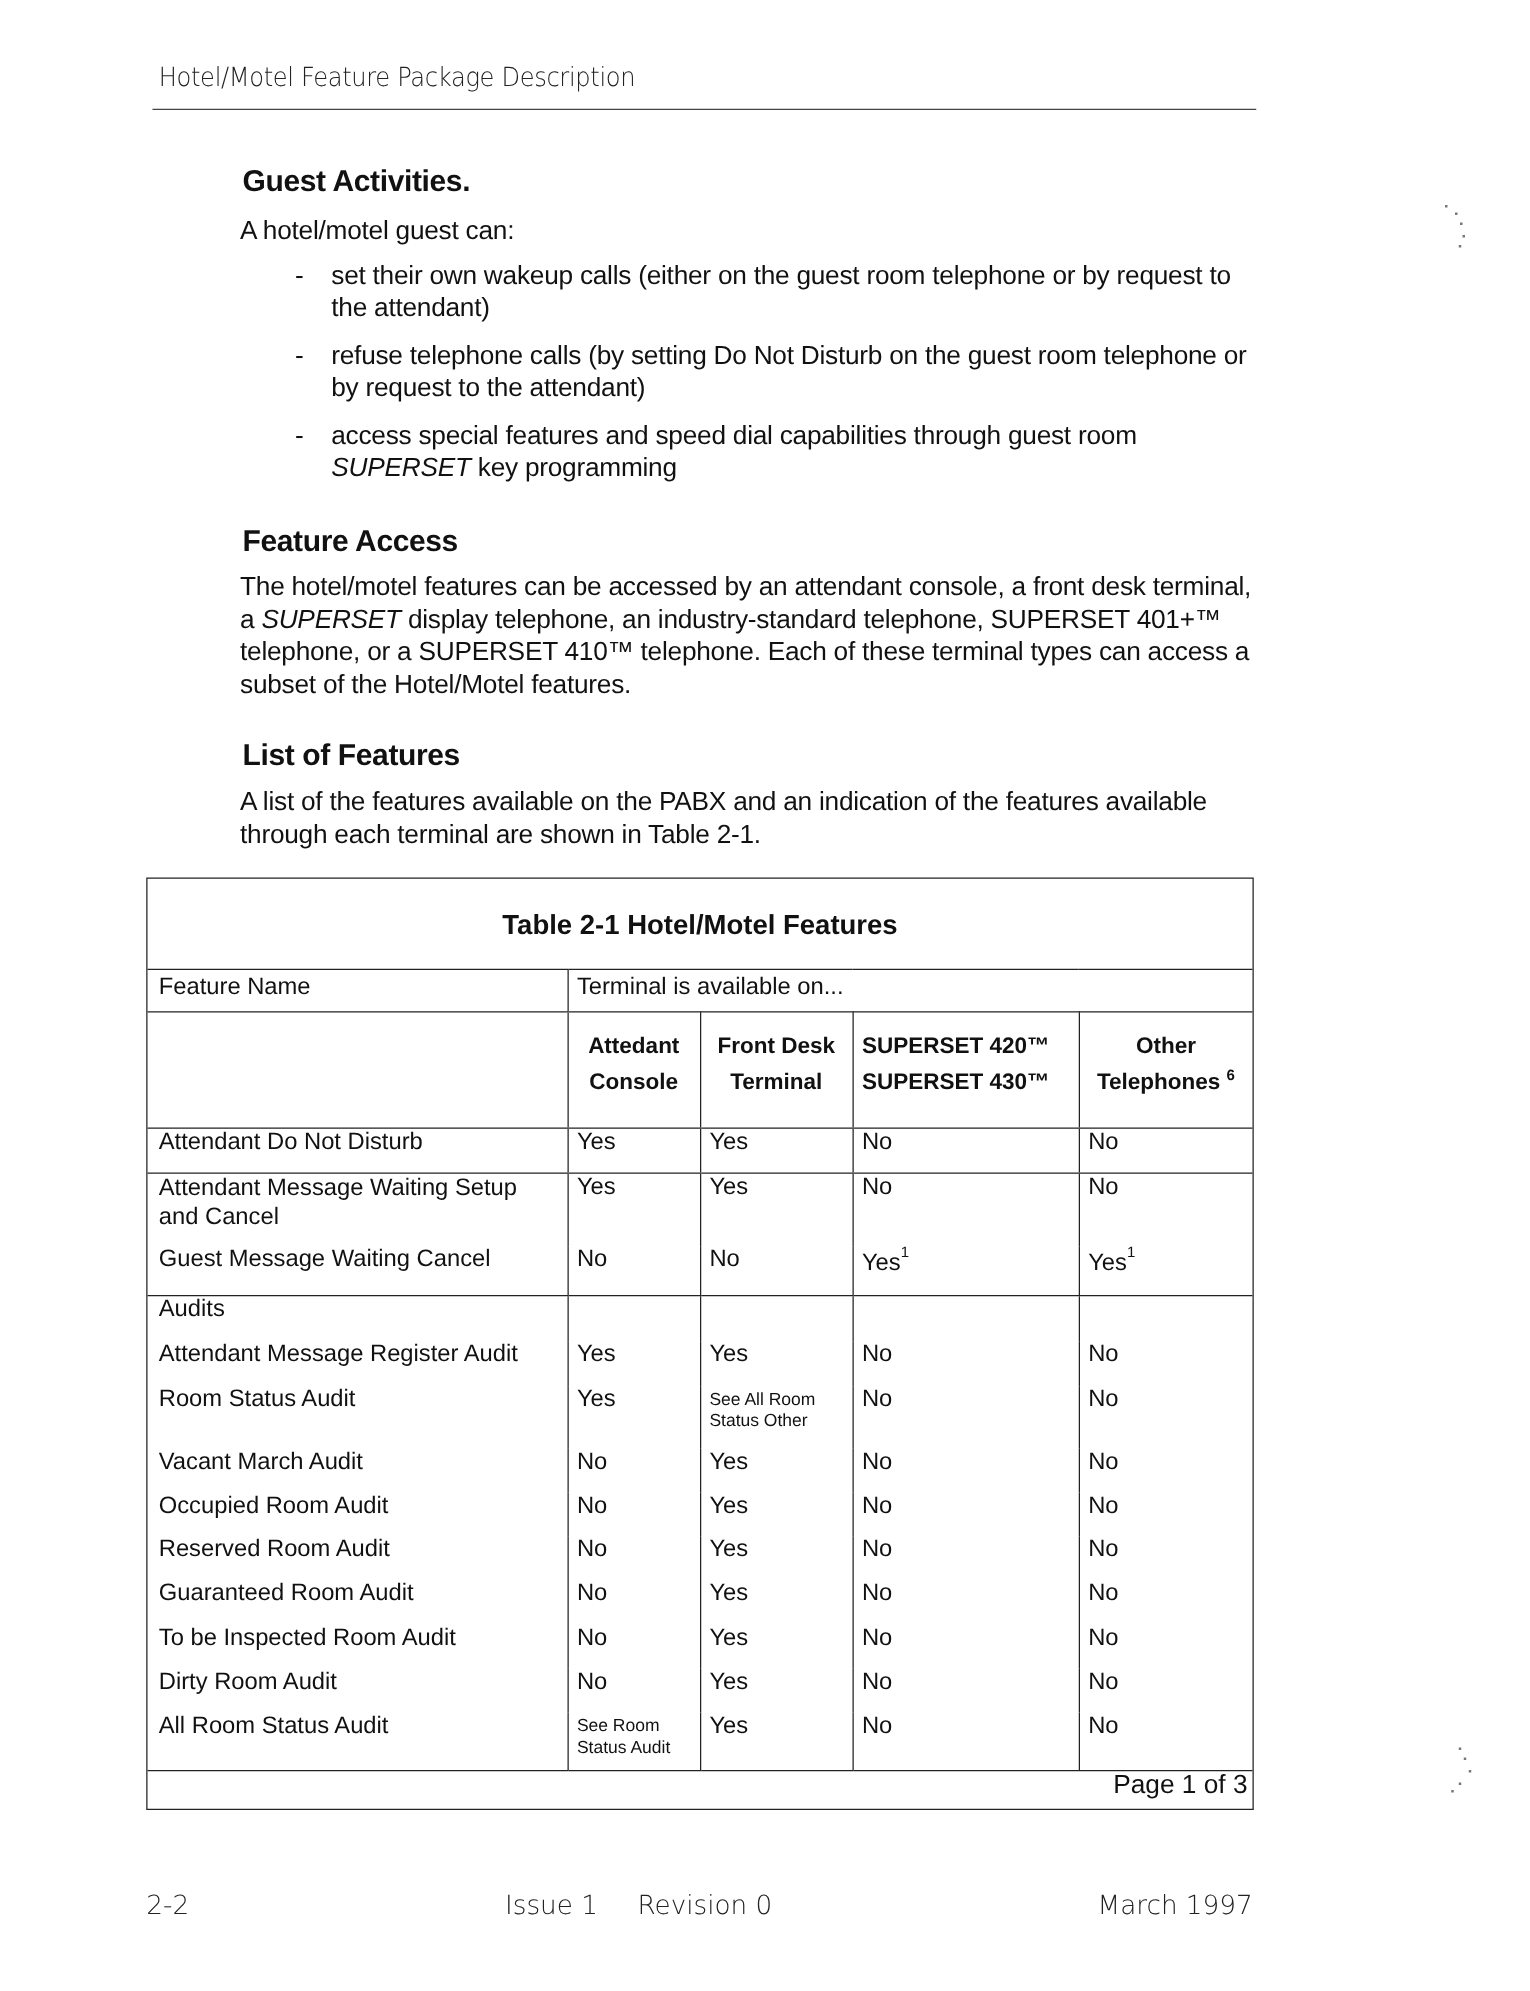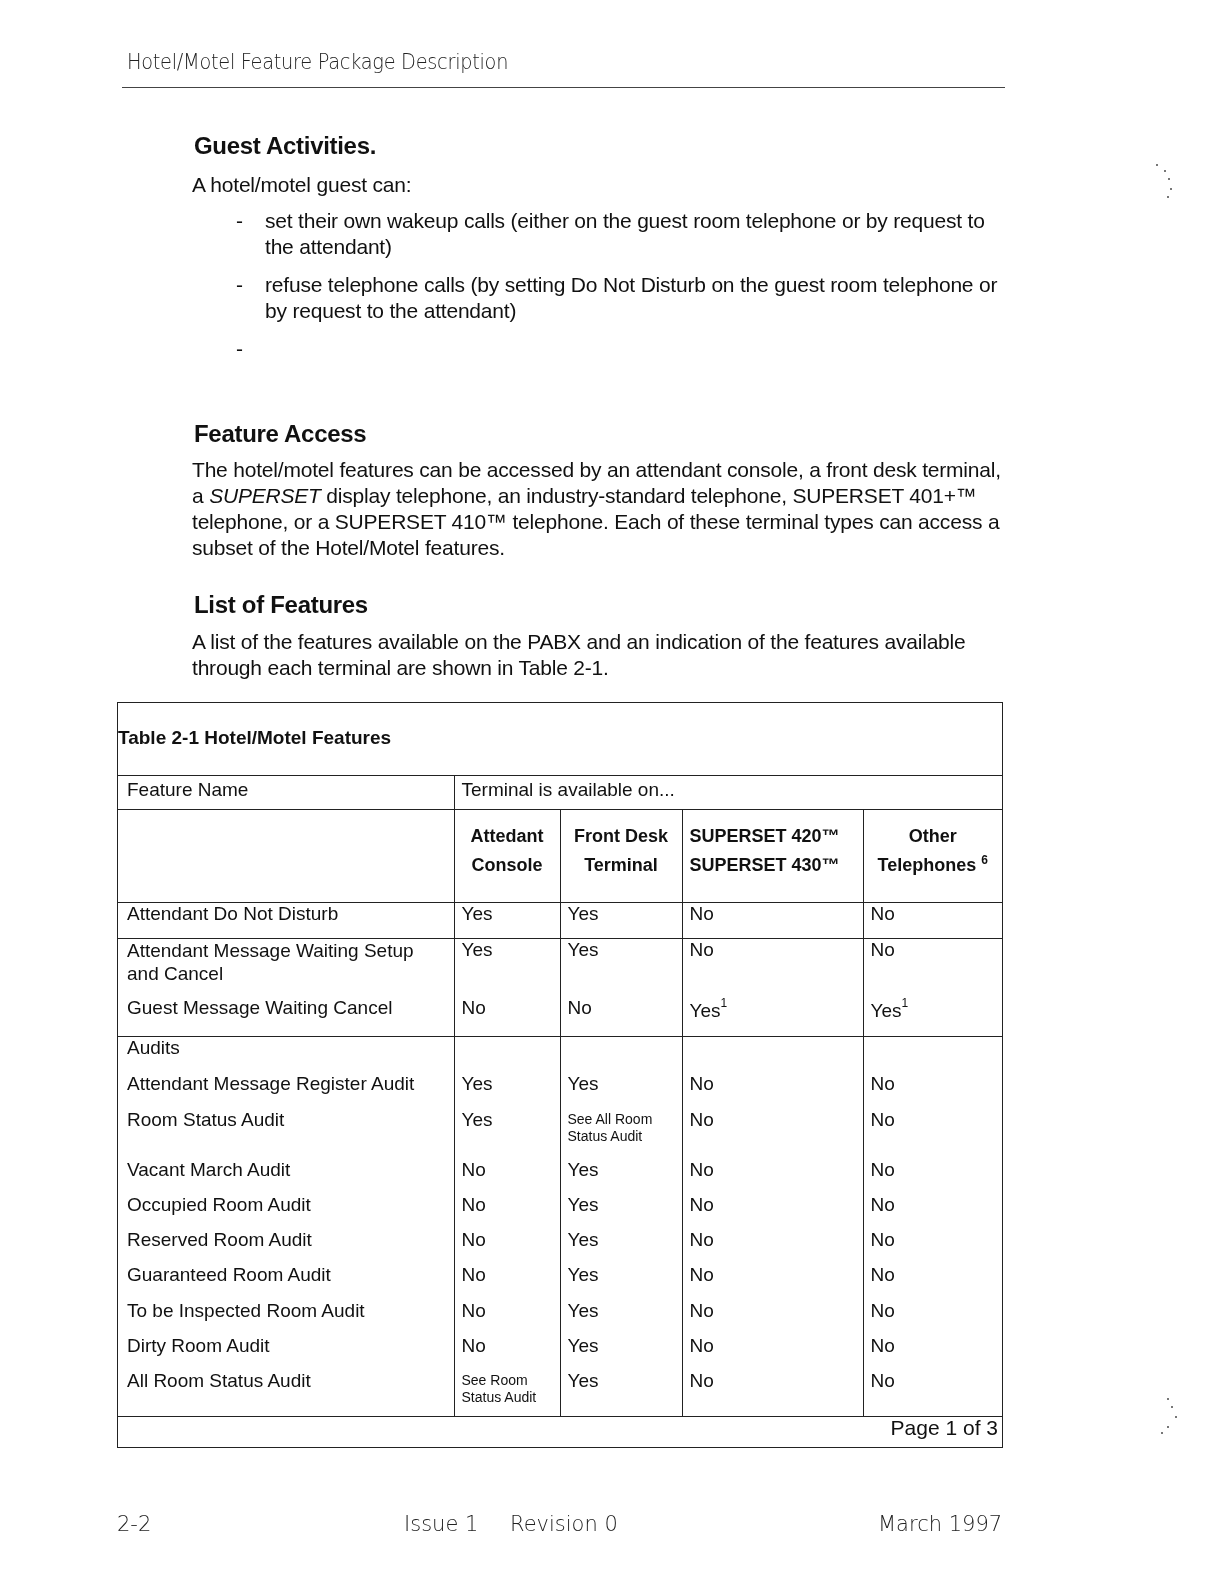--- a/index.html
+++ b/index.html
@@ -8,21 +8,21 @@
   .header-rule { position: absolute; left: 122px; top: 87px; width: 883px; height: 0; border-top: 1.5px solid #444; }
   .h-section { position: absolute; left: 194px; font-weight: bold; font-size: 24px; letter-spacing: -0.3px; }
   .para { position: absolute; left: 192px; font-size: 21px; line-height: 26px; letter-spacing: -0.2px; }
   .bullets { position: absolute; left: 236px; top: 208px; width: 780px; margin: 0; padding: 0; list-style: none; font-size: 21px; line-height: 26px; letter-spacing: -0.2px; }
   .bullets li { position: relative; padding-left: 29px; margin-bottom: 12px; }
   .bullets li .dash { position: absolute; left: 0; top: 0; }
   i.emph { font-style: italic; }
   sup { font-size: 12px; vertical-align: super; line-height: 0; }
 
   .table-frame { position: absolute; left: 117px; top: 702px; width: 886px; height: 746px; border: 1.5px solid #222; box-sizing: border-box; }
-  .table-title { position: absolute; left: 0; right: 0; top: 24px; font-weight: bold; font-size: 19px; }
+  .table-title { position: absolute; left: 0; right: 0; top: 24px; text-align: center; font-weight: bold; font-size: 22px; }
   table.features { position: absolute; left: 0; top: 72px; width: 884px; border-collapse: collapse; font-size: 19px; }
   table.features td, table.features th { border-left: 1.5px solid #222; padding: 0 7px; vertical-align: top; text-align: left; font-weight: normal; }
   table.features td:first-child, table.features th:first-child { border-left: none; padding-left: 9px; }
   .row-hdr1 td { border-top: 1.5px solid #222; border-bottom: 1.5px solid #222; height: 30px; padding-top: 3px !important; }
   .row-hdr2 th { height: 80px; font-weight: bold !important; font-size: 18px; line-height: 29px; padding-top: 12px !important; border-bottom: 1.5px solid #222; }
   .row-hdr2 th.c { text-align: center; }
   .row-line td { border-bottom: 1.5px solid #222; }
   .row td { padding-top: 3px; }
   .small { font-size: 14px; line-height: 17px; display: inline-block; padding-top: 2px; }
   .group-label { font-weight: bold; }
@@ -43,20 +43,21 @@
   <li>
     <span class="dash">-</span>
     <span>set their own wakeup calls (either on the guest room telephone or by request to the attendant)</span>
   </li>
   <li>
     <span class="dash">-</span>
     <span>refuse telephone calls (by setting Do Not Disturb on the guest room telephone or by request to the attendant)</span>
   </li>
   <li>
     <span class="dash">-</span>
+    <span><span>access special features and speed dial capabilities through guest room </span><i class="emph">SUPERSET</i><span> key programming</span></span>
   </li>
 </ul>
 
 <div class="h-section" style="top:420px;">Feature Access</div>
 <div class="para" style="top:457px; width:815px;"><span>The hotel/motel features can be accessed by an attendant console, a front desk terminal, a </span><i class="emph">SUPERSET</i><span> display telephone, an industry-standard telephone, SUPERSET 401+™ telephone, or a SUPERSET 410™ telephone.  Each of these terminal types can access a subset of the Hotel/Motel features.</span></div>
 
 <div class="h-section" style="top:591px;">List of Features</div>
 <div class="para" style="top:629px; width:815px;">A list of the features available on the PABX and an indication of the features available through each terminal are shown in Table 2-1.</div>
 
 <div class="table-frame">
@@ -114,21 +115,21 @@
     <tr class="row" style="height:36px;">
       <td>Attendant Message Register Audit</td>
       <td>Yes</td>
       <td>Yes</td>
       <td>No</td>
       <td>No</td>
     </tr>
     <tr class="row" style="height:50px;">
       <td>Room Status Audit</td>
       <td>Yes</td>
-      <td><span class="small">See All Room Status Audit</span></td>
+      <td><span class="small">See All Room Status Other</span></td>
       <td>No</td>
       <td>No</td>
     </tr>
     <tr class="row" style="height:35px;">
       <td>Vacant March Audit</td>
       <td>No</td>
       <td>Yes</td>
       <td>No</td>
       <td>No</td>
     </tr>

